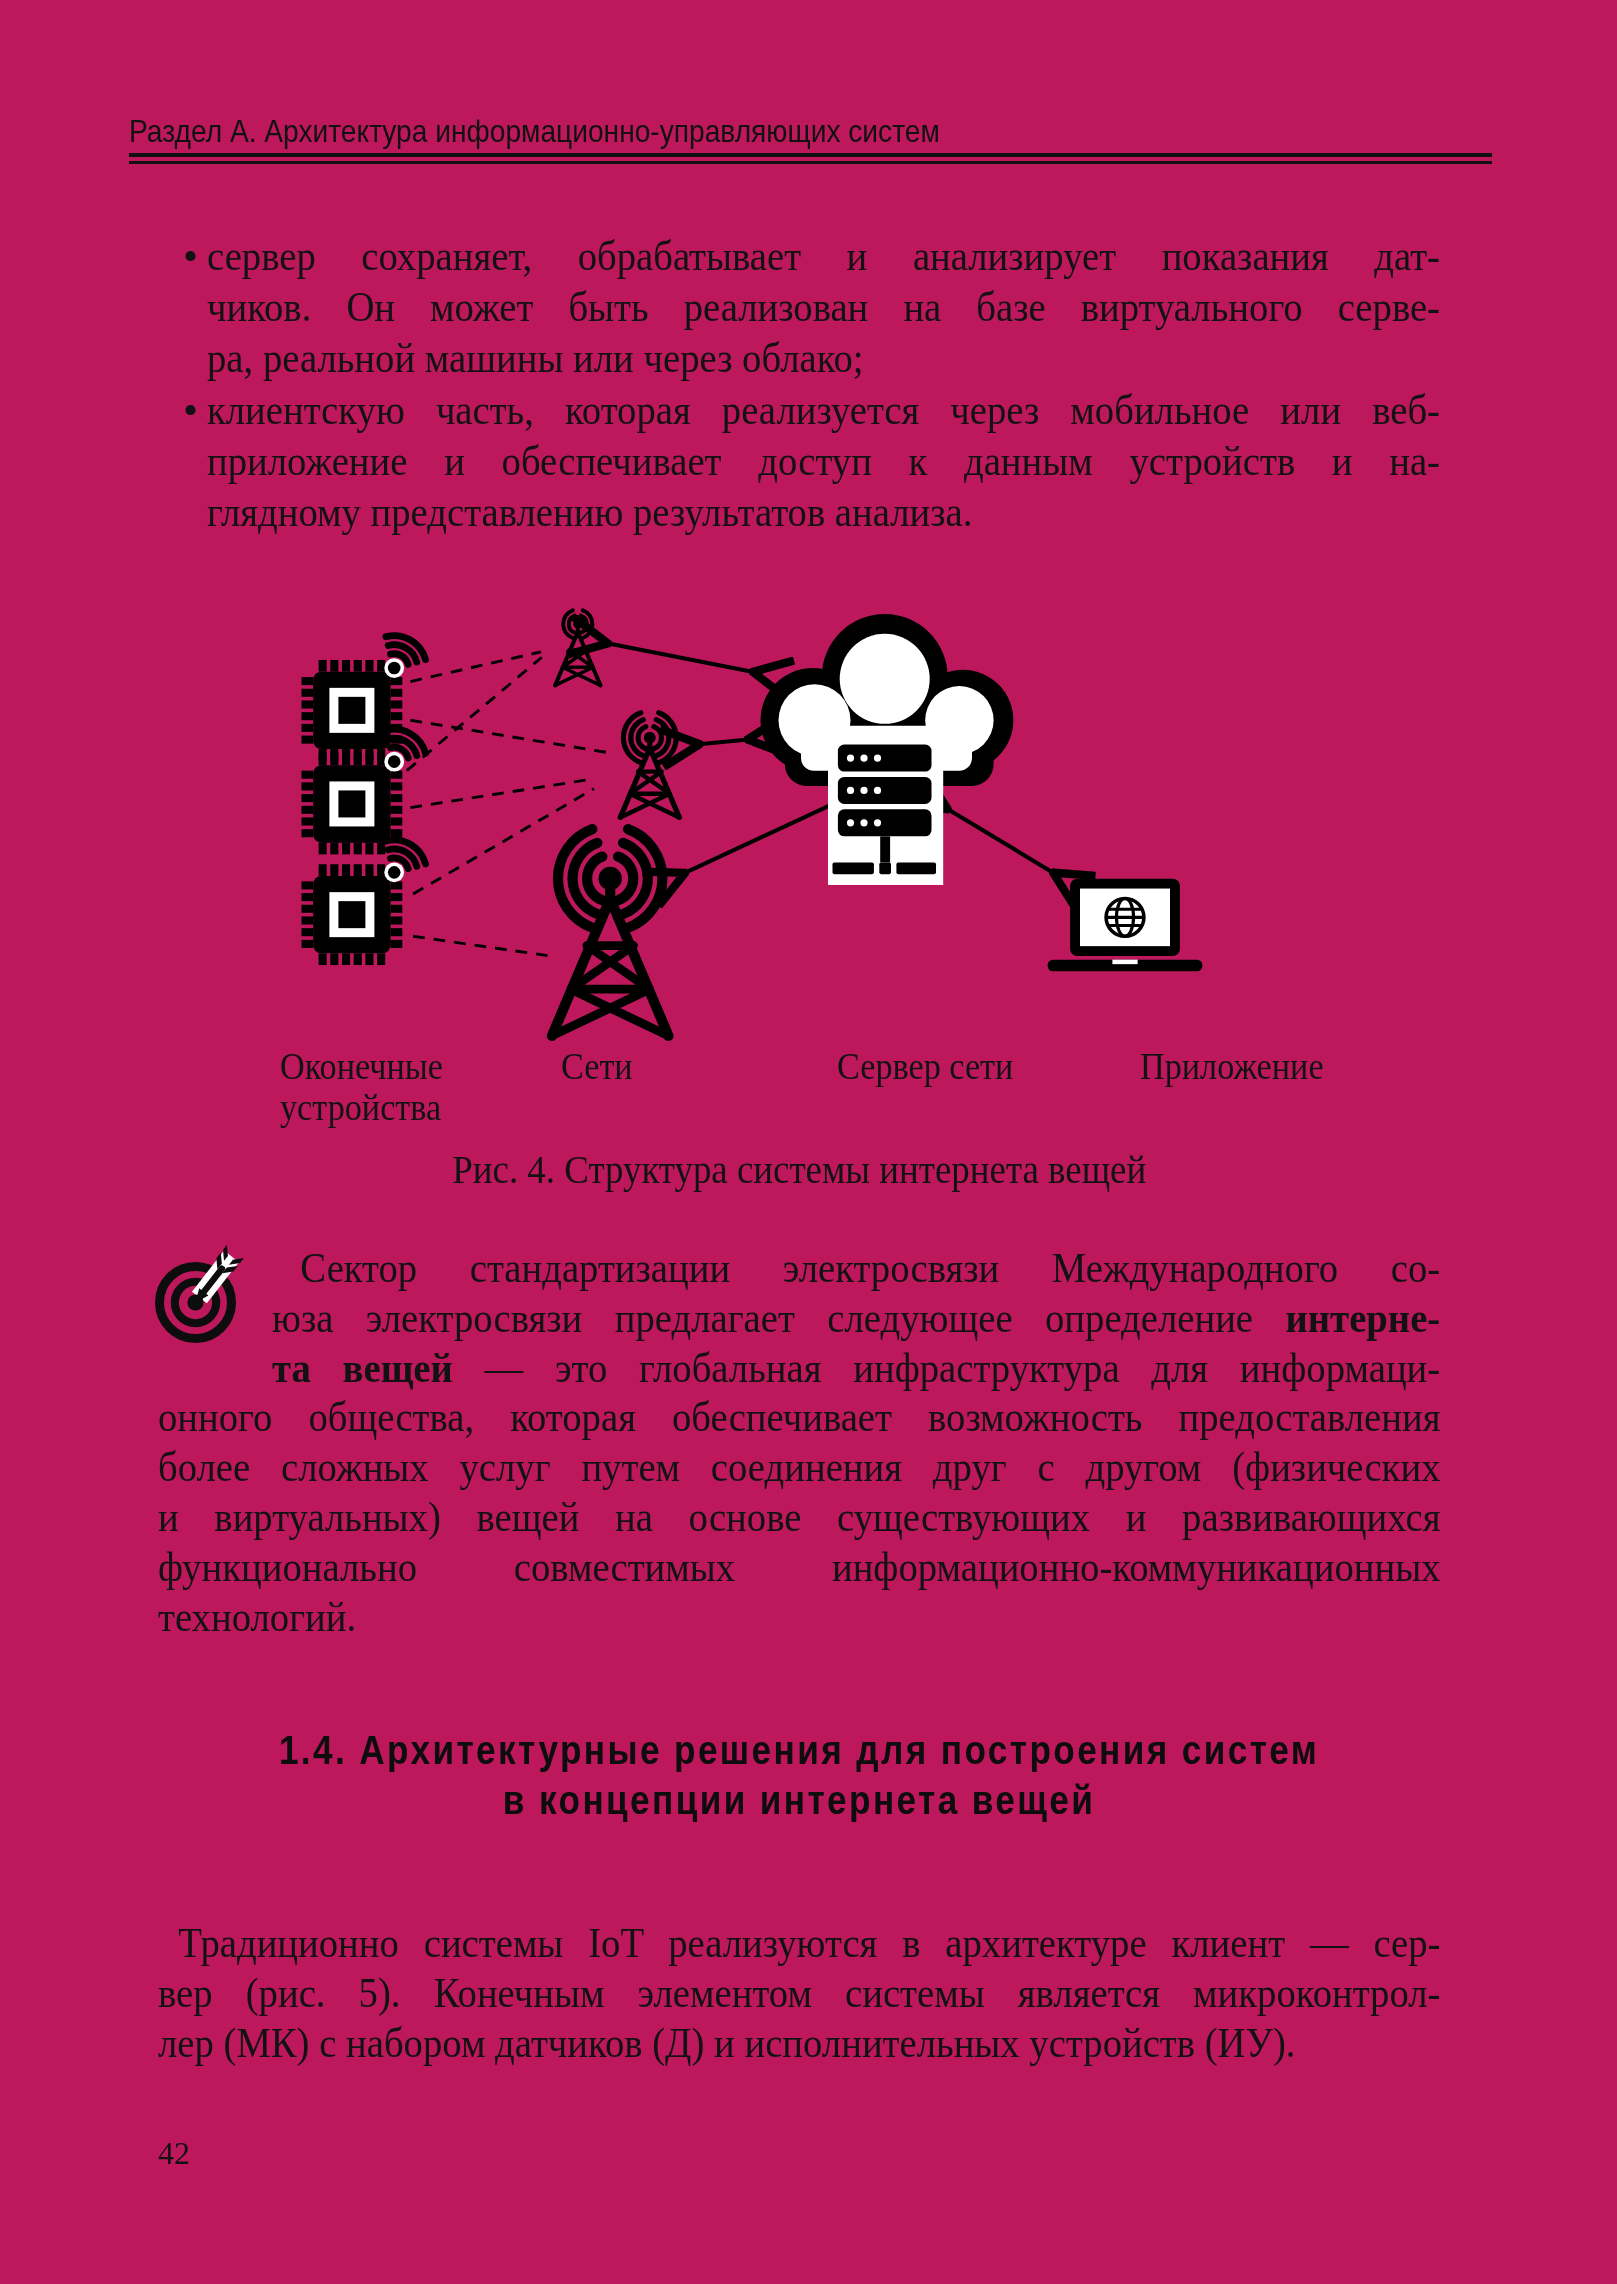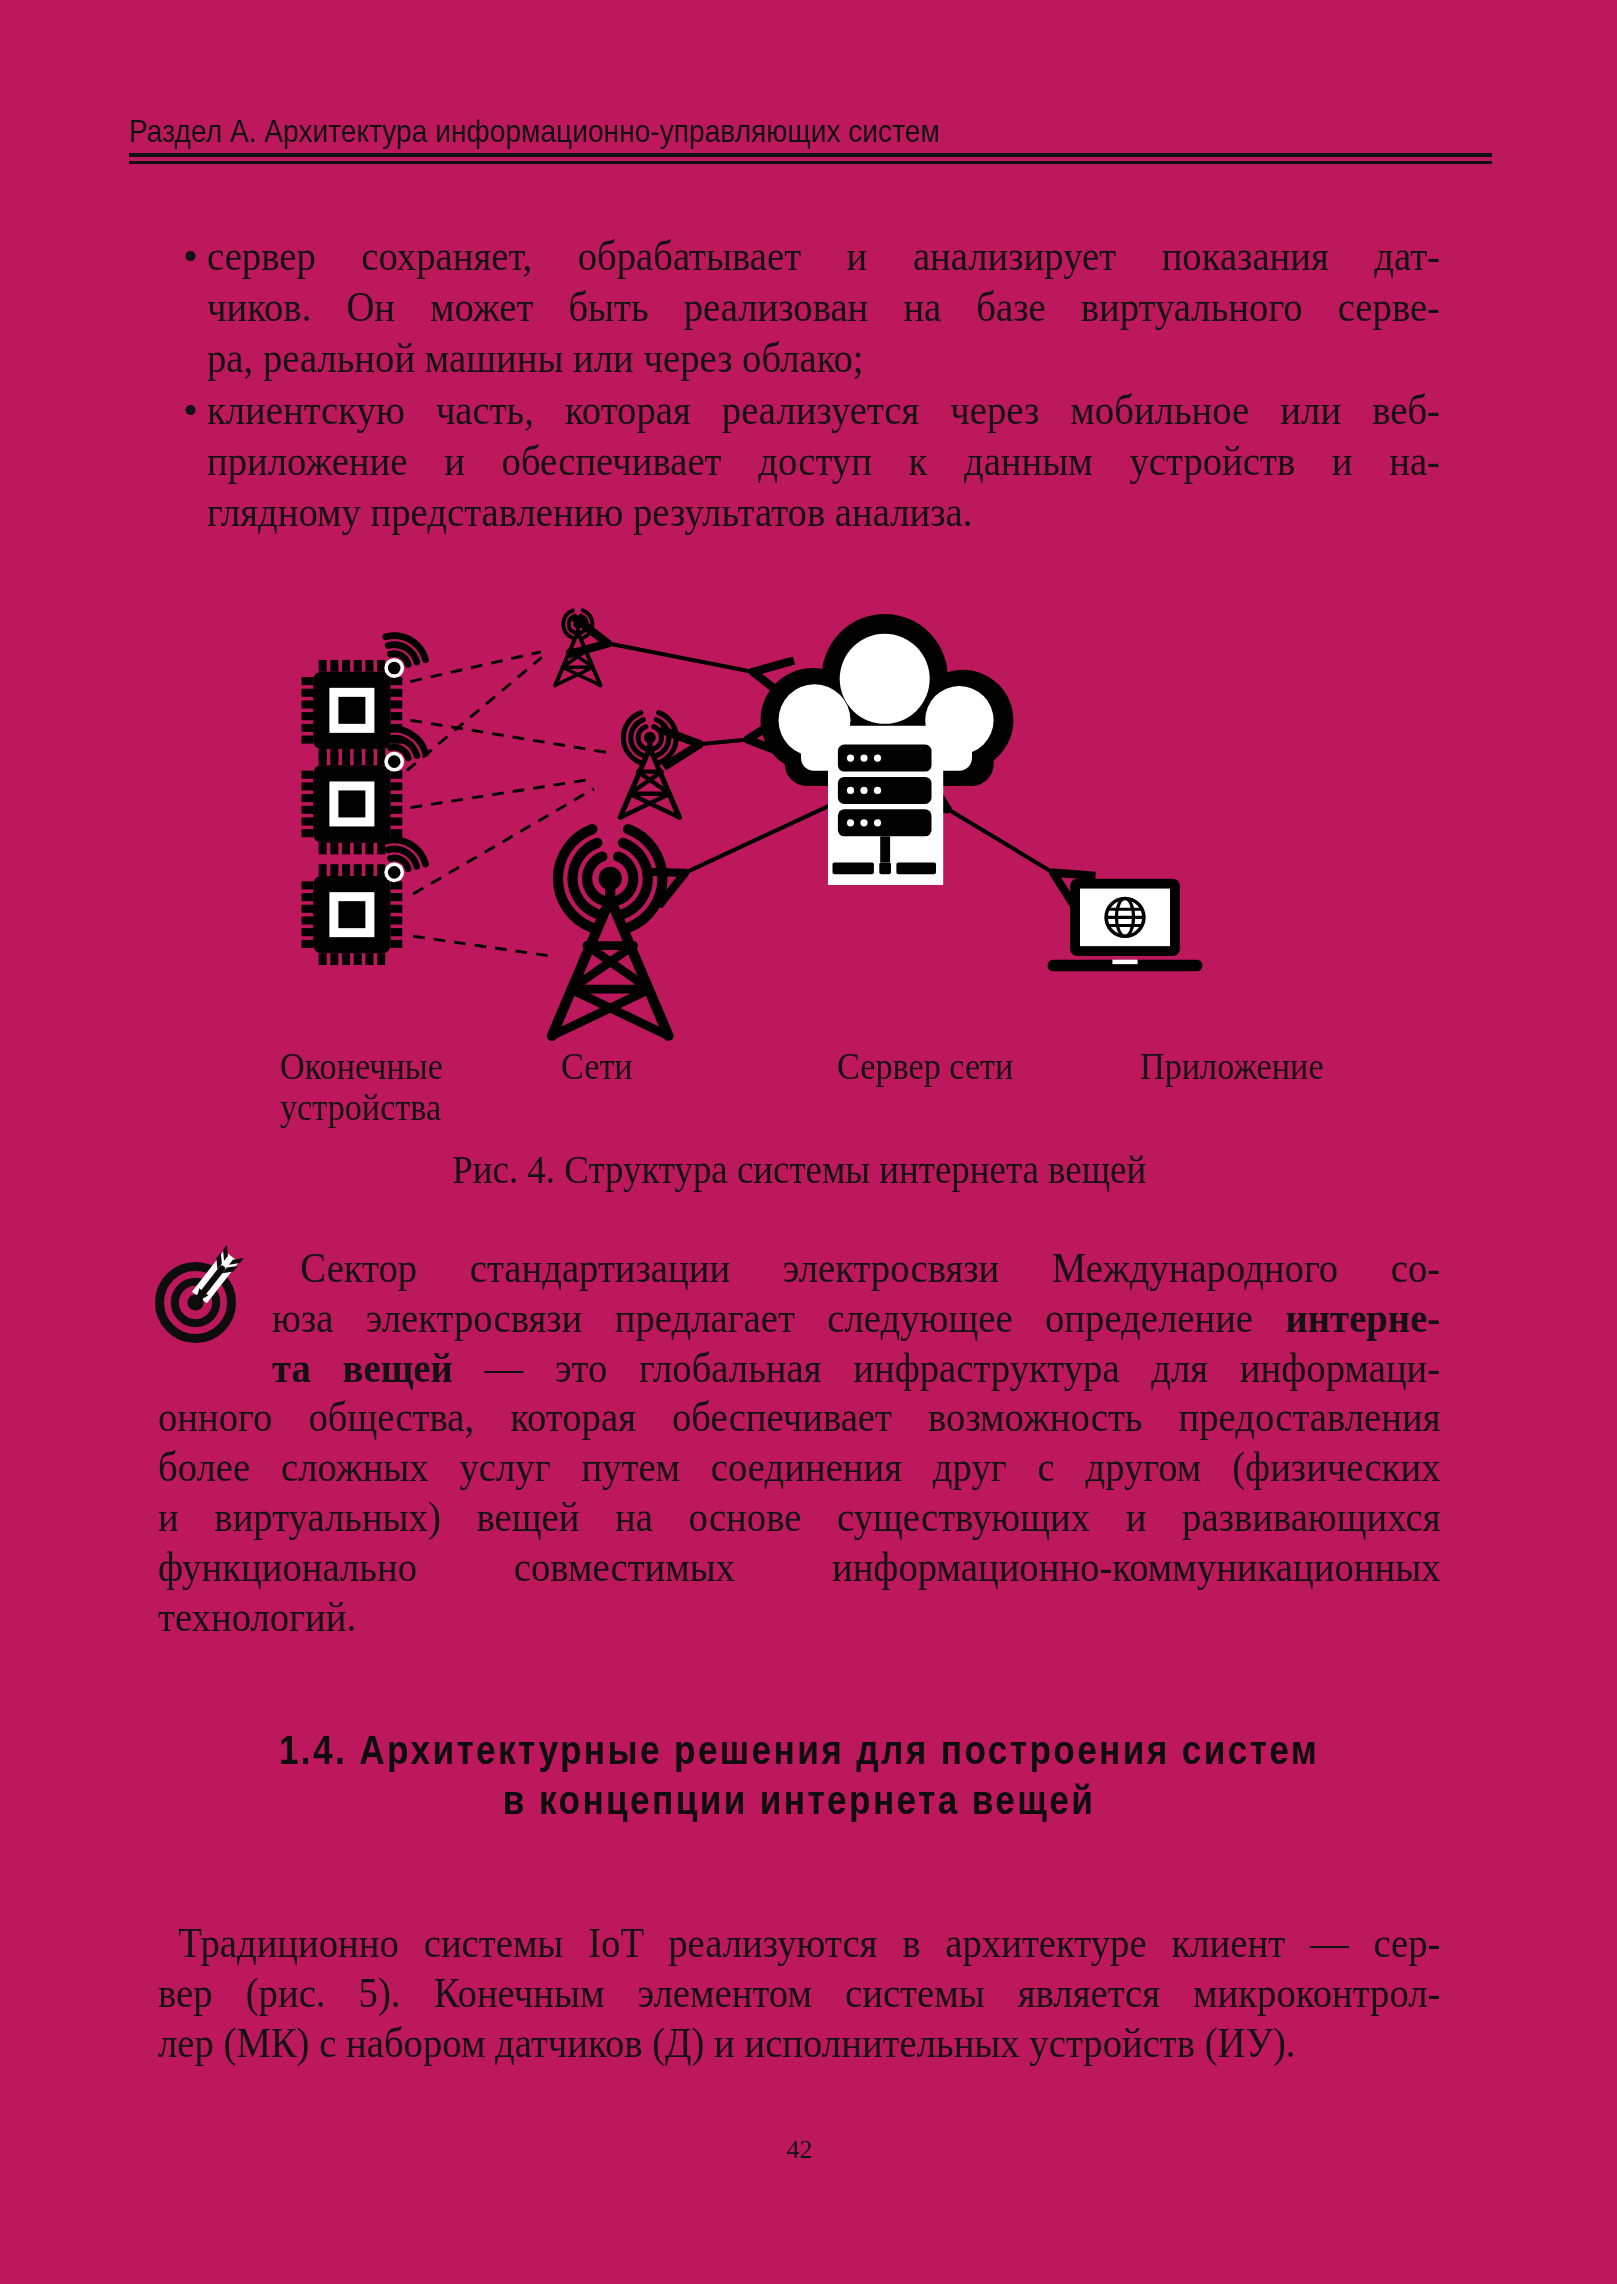--- a/index.html
+++ b/index.html
@@ -13,21 +13,21 @@
   .runhead{font-family:"Liberation Sans",sans-serif;font-size:32px;color:#111;
            transform:scaleX(0.88);transform-origin:0 0;white-space:nowrap;}
   .rule{background:#111;}
   .bullet-dot{font-size:43px;line-height:51px;}
   .figlabel{font-size:38px;line-height:41px;transform:scaleX(0.9);transform-origin:0 0;white-space:nowrap;}
   .caption{font-size:41px;text-align:center;}
   .defline{font-size:43px;line-height:50px;}
   .heading{font-family:"Liberation Sans",sans-serif;font-weight:bold;font-size:40px;line-height:50px;
            letter-spacing:2.7px;text-align:center;color:#0d0d0d;
            transform:scaleX(0.88);transform-origin:0 0;}
-  .pagenum{font-size:26px;text-align:center;}
+  .pagenum{font-size:32px;text-align:left;}
   b{font-weight:bold;}
 </style>
 </head>
 <body>
 
 <div id="page">
 
   <div class="abs runhead" style="left:129px;top:113px;">Раздел А. Архитектура информационно-управляющих систем</div>
   <div class="abs rule" style="left:129px;top:153px;width:1363px;height:3.6px;"></div>
   <div class="abs rule" style="left:129px;top:161px;width:1363px;height:2.7px;"></div>

